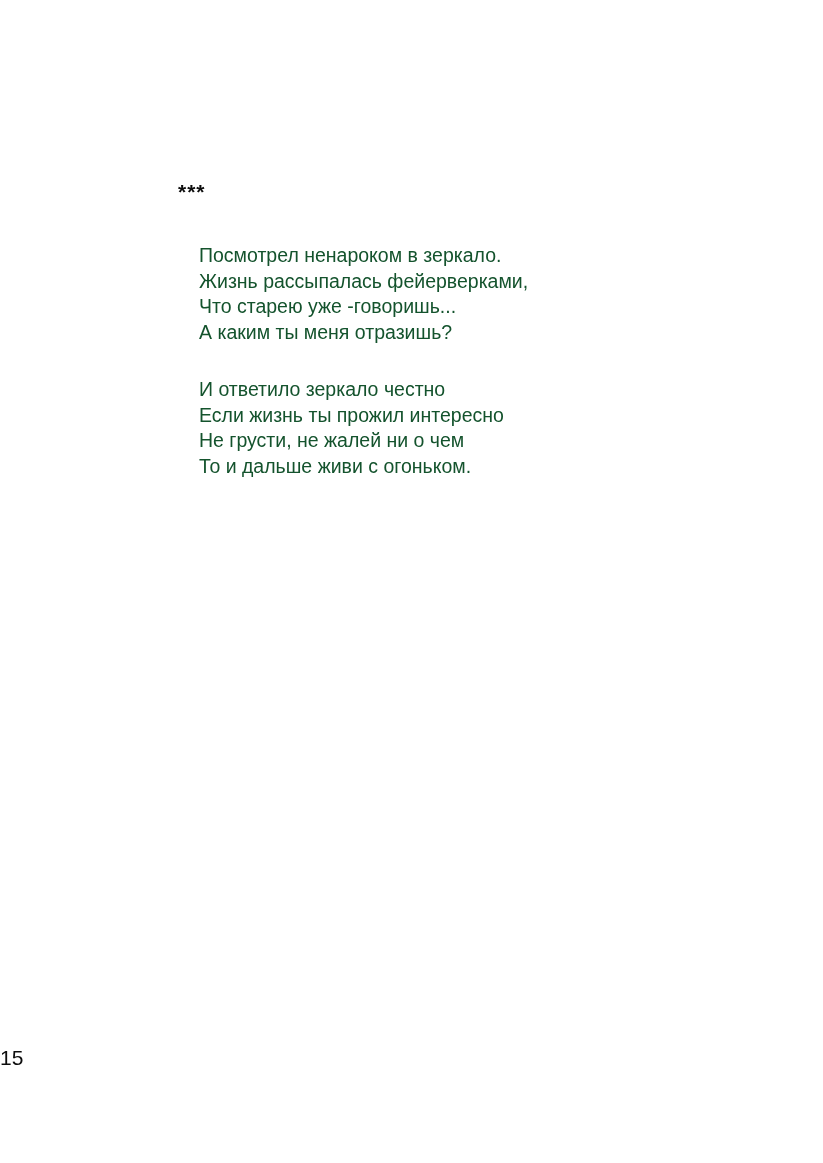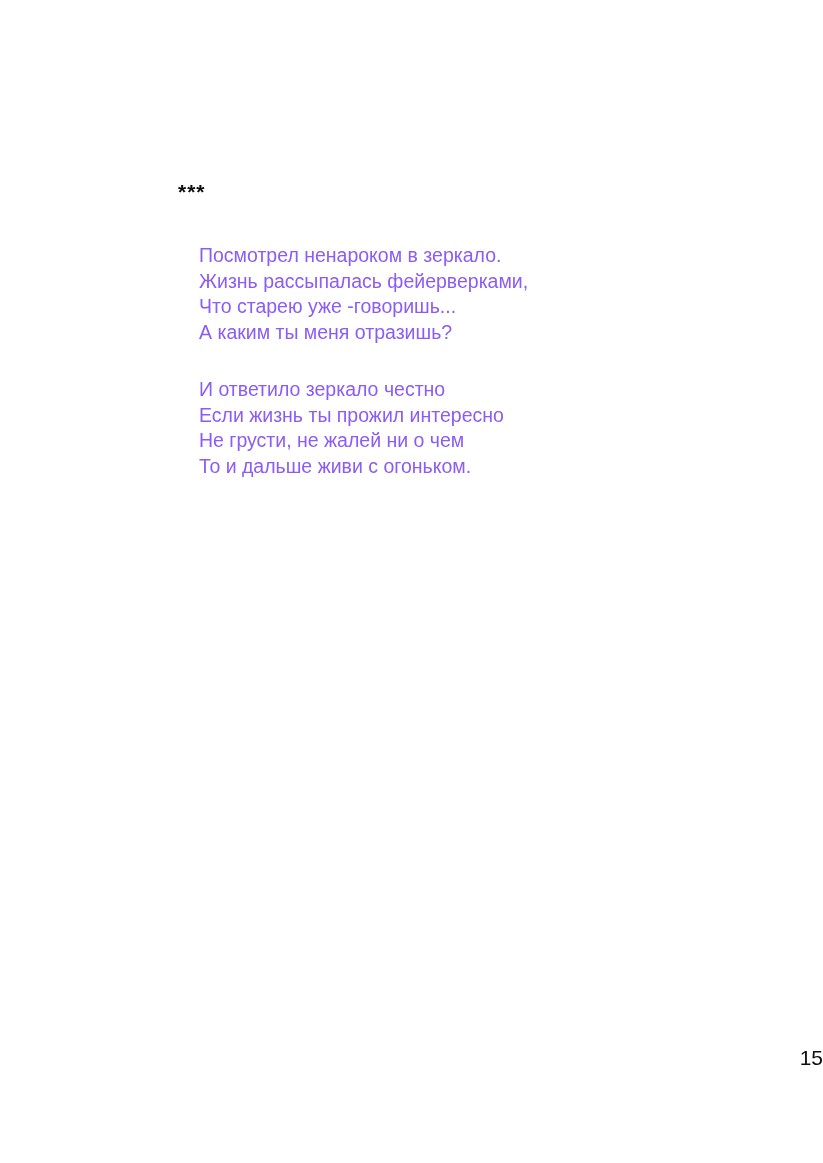--- a/index.html
+++ b/index.html
@@ -38,29 +38,29 @@
   }
   .stanza {
     margin: 0 0 32px 0;
   }
   .stanza:last-child {
     margin-bottom: 8px;
   }
   .line {
     font-size: 19.5px;
     line-height: 25.5px;
-    color: #8b5cf6;
+    color: #14532d;
     white-space: pre;
   }
   .page-number {
     position: absolute;
     left: 0;
     right: 0;
     top: 1046px;
-    text-align: right;
+    text-align: left;
     font-size: 21px;
     color: #0d0d0d;
   }
 </style>
 </head>
 <body>
 
 <div class="page">
 
   <div class="title-mark">***</div>

